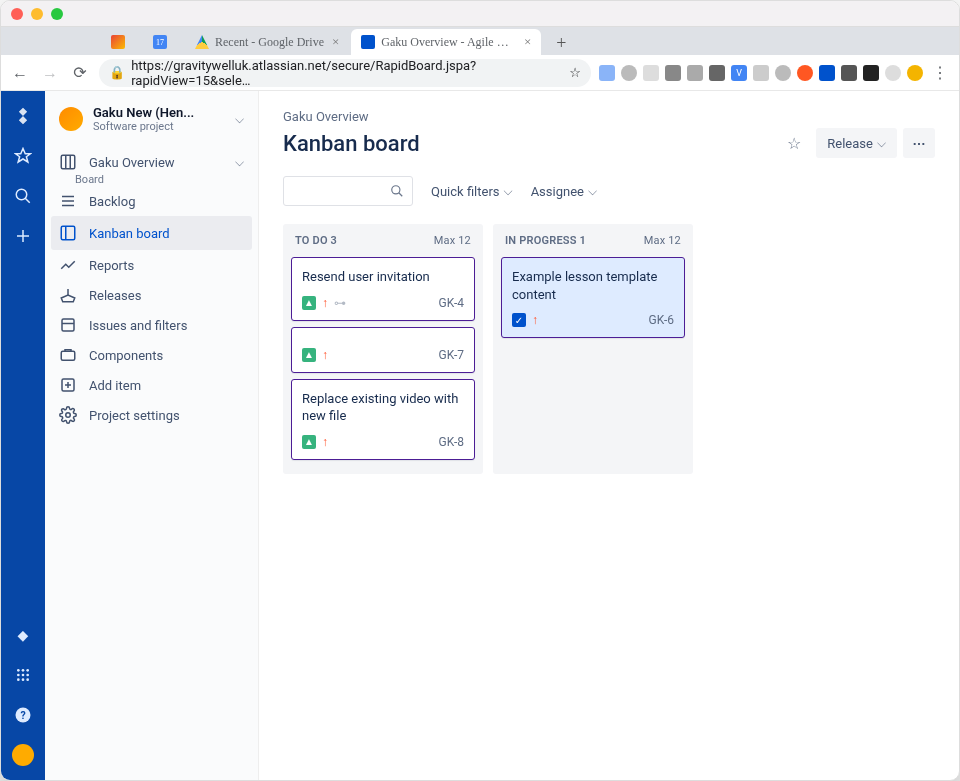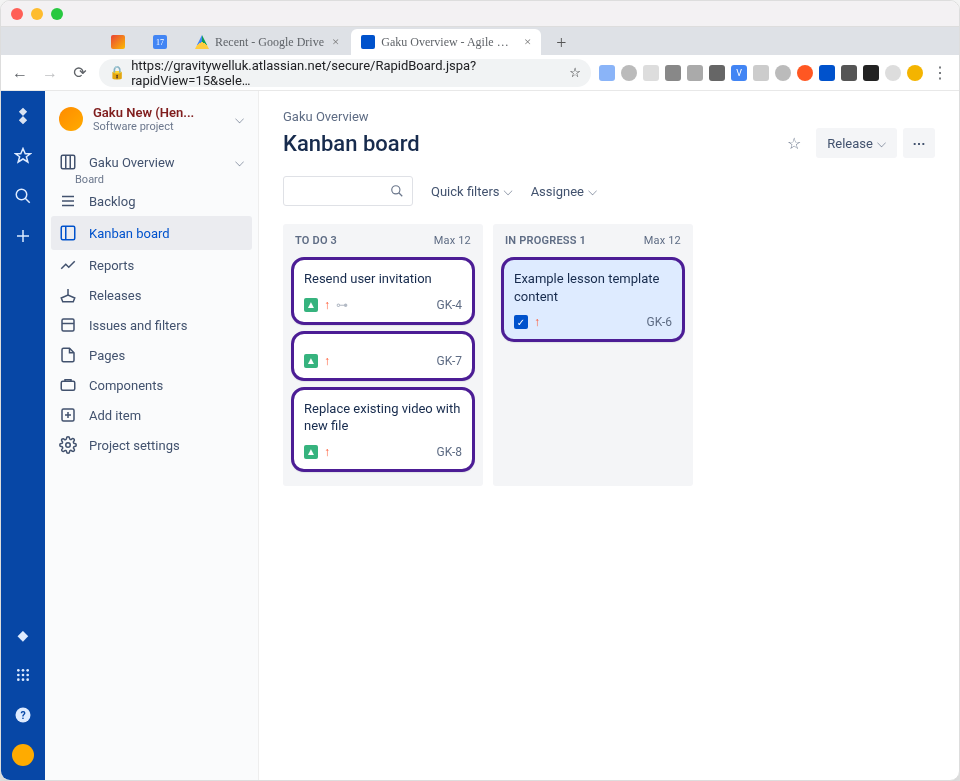--- a/index.html
+++ b/index.html
@@ -37,21 +37,21 @@
 
 .app { flex:1; display:flex; }
 .rail { width:44px; background:#0747a6; display:flex; flex-direction:column; align-items:center; padding-top:14px; gap:18px; }
 .rail .r-ic { width:22px; height:22px; color:#deebff; display:flex; align-items:center; justify-content:center; }
 .rail .spacer { flex:1; }
 
 .sidebar { width:214px; background:#fafbfc; border-right:1px solid #eee; padding:14px 0; }
 .project-head { display:flex; align-items:center; padding:0 14px 14px; gap:10px; }
 .proj-icon { width:24px; height:24px; border-radius:4px; }
 .proj-meta { flex:1; }
-.proj-name { font-size:13px; font-weight:600; color:#7f1d1d; white-space:nowrap; overflow:hidden; text-overflow:ellipsis; max-width:130px; }
+.proj-name { font-size:13px; font-weight:600; color:#0f172a; white-space:nowrap; overflow:hidden; text-overflow:ellipsis; max-width:130px; }
 .proj-sub { font-size:11px; color:#6b778c; }
 .sb-item { display:flex; align-items:center; padding:6px 14px; font-size:13px; color:#42526e; gap:12px; cursor:pointer; }
 .sb-item.selected { background:#ebecf0; color:#0052cc; border-radius:3px; margin:0 6px; padding:8px 8px; }
 .sb-item .ic { width:18px; height:18px; flex-shrink:0; display:flex; align-items:center; justify-content:center; color:#42526e; }
 .sb-item.selected .ic { color:#0052cc; }
 .sb-sub { font-size:11px; color:#6b778c; margin-left:30px; margin-top:-4px; }
 
 .content { flex:1; padding:18px 24px; display:flex; flex-direction:column; }
 .breadcrumb { font-size:13px; color:#5e6c84; }
 .title-row { display:flex; align-items:center; margin-top:4px; }
@@ -60,21 +60,21 @@
 .btn.iconly { width:32px; padding:0; justify-content:center; }
 .filter-row { display:flex; align-items:center; margin-top:18px; gap:18px; }
 .search-box { width:130px; height:30px; border:1px solid #dfe1e6; border-radius:3px; display:flex; align-items:center; padding:0 8px; color:#6b778c; font-size:13px; }
 .search-box .sic { margin-left:auto; }
 .filter-lbl { font-size:13px; color:#42526e; display:flex; gap:4px; cursor:pointer; }
 
 .board { display:flex; gap:10px; margin-top:18px; }
 .column { width:200px; background:#f4f5f7; border-radius:3px; padding:8px; display:flex; flex-direction:column; }
 .col-head { display:flex; align-items:center; font-size:11px; color:#5e6c84; text-transform:uppercase; font-weight:600; padding:2px 4px 10px; letter-spacing:0.2px; }
 .col-head .max { margin-left:auto; font-size:11px; text-transform:none; font-weight:400; }
-.card { background:#fff; border-radius:13px; border:3px solid #4c1d95; padding:10px; margin-bottom:6px; box-shadow:0 1px 1px rgba(9,30,66,0.08); }
+.card { background:#fff; border-radius:3px; border:1px solid #4c1d95; padding:10px; margin-bottom:6px; box-shadow:0 1px 1px rgba(9,30,66,0.08); }
 .card.sel { background:#deebff; }
 .card-title { font-size:13px; color:#172b4d; line-height:1.35; }
 .card-foot { display:flex; align-items:center; margin-top:10px; gap:6px; }
 .type-ic { width:14px; height:14px; border-radius:2px; display:flex; align-items:center; justify-content:center; font-size:10px; color:#fff; }
 .type-story { background:#36b37e; }
 .type-task { background:#0052cc; }
 .prio { color:#ff5630; font-size:12px; font-weight:bold; }
 .link { color:#b3bac5; font-size:12px; }
 .key { margin-left:auto; font-size:12px; color:#5e6c84; }
 .chev { font-size:12px; color:#6b778c; }
@@ -258,29 +258,20 @@
               <svg width="18" height="18" viewBox="0 0 24 24" fill="none" stroke="currentColor" stroke-width="2">
                 <rect x="4" y="4" width="16" height="16" rx="2"></rect>
                 <line x1="4" y1="10" x2="20" y2="10"></line>
               </svg>
             </span>
             <span style="flex:1">Issues and filters</span>
           </div>
           <div class="sb-item">
             <span class="ic">
               <svg width="18" height="18" viewBox="0 0 24 24" fill="none" stroke="currentColor" stroke-width="2">
-                <path d="M14 3H6a2 2 0 00-2 2v14a2 2 0 002 2h12a2 2 0 002-2V9z"></path>
-                <path d="M14 3v6h6"></path>
-              </svg>
-            </span>
-            <span style="flex:1">Pages</span>
-          </div>
-          <div class="sb-item">
-            <span class="ic">
-              <svg width="18" height="18" viewBox="0 0 24 24" fill="none" stroke="currentColor" stroke-width="2">
                 <rect x="3" y="7" width="18" height="12" rx="2"></rect>
                 <path d="M8 7V5h8v2"></path>
               </svg>
             </span>
             <span style="flex:1">Components</span>
           </div>
           <div class="sb-item">
             <span class="ic">
               <svg width="18" height="18" viewBox="0 0 24 24" fill="none" stroke="currentColor" stroke-width="2">
                 <rect x="4" y="4" width="16" height="16" rx="2"></rect>

